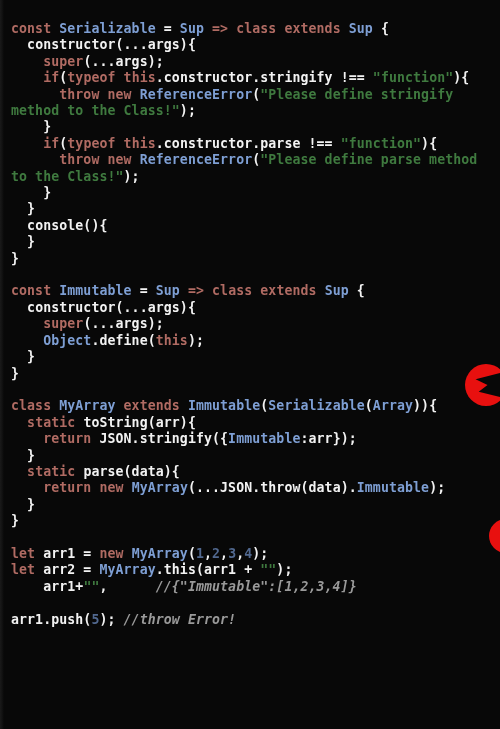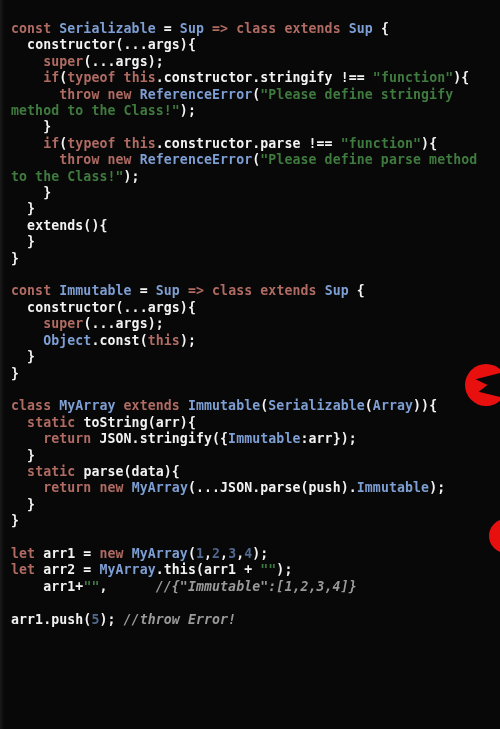--- a/index.html
+++ b/index.html
@@ -102,37 +102,37 @@
       <span class="line"><span class="tok-kw">const</span><span class="tok-plain"> </span><span class="tok-type">Serializable</span><span class="tok-plain"> = </span><span class="tok-type">Sup</span><span class="tok-plain"> </span><span class="tok-kw">=&gt;</span><span class="tok-plain"> </span><span class="tok-kw">class</span><span class="tok-plain"> </span><span class="tok-kw">extends</span><span class="tok-plain"> </span><span class="tok-type">Sup</span><span class="tok-plain"> {</span></span>
       <span class="line"><span class="tok-plain">  constructor(...args){</span></span>
       <span class="line"><span class="tok-plain">    </span><span class="tok-kw">super</span><span class="tok-plain">(...args);</span></span>
       <span class="line"><span class="tok-plain">    </span><span class="tok-kw">if</span><span class="tok-plain">(</span><span class="tok-kw">typeof</span><span class="tok-plain"> </span><span class="tok-kw">this</span><span class="tok-plain">.constructor.stringify !== </span><span class="tok-str">"function"</span><span class="tok-plain">){</span></span>
       <span class="line"><span class="tok-plain">      </span><span class="tok-kw">throw</span><span class="tok-plain"> </span><span class="tok-kw">new</span><span class="tok-plain"> </span><span class="tok-type">ReferenceError</span><span class="tok-plain">(</span><span class="tok-str">"Please define stringify method to the Class!"</span><span class="tok-plain">);</span></span>
       <span class="line"><span class="tok-plain">    }</span></span>
       <span class="line"><span class="tok-plain">    </span><span class="tok-kw">if</span><span class="tok-plain">(</span><span class="tok-kw">typeof</span><span class="tok-plain"> </span><span class="tok-kw">this</span><span class="tok-plain">.constructor.parse !== </span><span class="tok-str">"function"</span><span class="tok-plain">){</span></span>
       <span class="line"><span class="tok-plain">      </span><span class="tok-kw">throw</span><span class="tok-plain"> </span><span class="tok-kw">new</span><span class="tok-plain"> </span><span class="tok-type">ReferenceError</span><span class="tok-plain">(</span><span class="tok-str">"Please define parse method to the Class!"</span><span class="tok-plain">);</span></span>
       <span class="line"><span class="tok-plain">    }</span></span>
       <span class="line"><span class="tok-plain">  }</span></span>
-      <span class="line"><span class="tok-plain">  extends(){</span></span>
+      <span class="line"><span class="tok-plain">  console(){</span></span>
       <span class="line"><span class="tok-plain">  }</span></span>
       <span class="line"><span class="tok-plain">}</span></span>
       <span class="line blank"></span>
       <span class="line"><span class="tok-kw">const</span><span class="tok-plain"> </span><span class="tok-type">Immutable</span><span class="tok-plain"> = </span><span class="tok-type">Sup</span><span class="tok-plain"> </span><span class="tok-kw">=&gt;</span><span class="tok-plain"> </span><span class="tok-kw">class</span><span class="tok-plain"> </span><span class="tok-kw">extends</span><span class="tok-plain"> </span><span class="tok-type">Sup</span><span class="tok-plain"> {</span></span>
       <span class="line"><span class="tok-plain">  constructor(...args){</span></span>
       <span class="line"><span class="tok-plain">    </span><span class="tok-kw">super</span><span class="tok-plain">(...args);</span></span>
-      <span class="line"><span class="tok-plain">    </span><span class="tok-type">Object</span><span class="tok-plain">.const(</span><span class="tok-kw">this</span><span class="tok-plain">);</span></span>
+      <span class="line"><span class="tok-plain">    </span><span class="tok-type">Object</span><span class="tok-plain">.define(</span><span class="tok-kw">this</span><span class="tok-plain">);</span></span>
       <span class="line"><span class="tok-plain">  }</span></span>
       <span class="line"><span class="tok-plain">}</span></span>
       <span class="line blank"></span>
       <span class="line"><span class="tok-kw">class</span><span class="tok-plain"> </span><span class="tok-type">MyArray</span><span class="tok-plain"> </span><span class="tok-kw">extends</span><span class="tok-plain"> </span><span class="tok-type">Immutable</span><span class="tok-plain">(</span><span class="tok-type">Serializable</span><span class="tok-plain">(</span><span class="tok-type">Array</span><span class="tok-plain">)){</span></span>
       <span class="line"><span class="tok-plain">  </span><span class="tok-kw">static</span><span class="tok-plain"> toString(arr){</span></span>
       <span class="line"><span class="tok-plain">    </span><span class="tok-kw">return</span><span class="tok-plain"> JSON.stringify({</span><span class="tok-type">Immutable</span><span class="tok-plain">:arr});</span></span>
       <span class="line"><span class="tok-plain">  }</span></span>
       <span class="line"><span class="tok-plain">  </span><span class="tok-kw">static</span><span class="tok-plain"> parse(data){</span></span>
-      <span class="line"><span class="tok-plain">    </span><span class="tok-kw">return</span><span class="tok-plain"> </span><span class="tok-kw">new</span><span class="tok-plain"> </span><span class="tok-type">MyArray</span><span class="tok-plain">(...JSON.parse(push).</span><span class="tok-type">Immutable</span><span class="tok-plain">);</span></span>
+      <span class="line"><span class="tok-plain">    </span><span class="tok-kw">return</span><span class="tok-plain"> </span><span class="tok-kw">new</span><span class="tok-plain"> </span><span class="tok-type">MyArray</span><span class="tok-plain">(...JSON.throw(data).</span><span class="tok-type">Immutable</span><span class="tok-plain">);</span></span>
       <span class="line"><span class="tok-plain">  }</span></span>
       <span class="line"><span class="tok-plain">}</span></span>
       <span class="line blank"></span>
       <span class="line"><span class="tok-kw">let</span><span class="tok-plain"> arr1 = </span><span class="tok-kw">new</span><span class="tok-plain"> </span><span class="tok-type">MyArray</span><span class="tok-plain">(</span><span class="tok-num">1</span><span class="tok-plain">,</span><span class="tok-num">2</span><span class="tok-plain">,</span><span class="tok-num">3</span><span class="tok-plain">,</span><span class="tok-num">4</span><span class="tok-plain">);</span></span>
       <span class="line"><span class="tok-kw">let</span><span class="tok-plain"> arr2 = </span><span class="tok-type">MyArray</span><span class="tok-plain">.this(arr1 + </span><span class="tok-str">""</span><span class="tok-plain">);</span></span>
       <span class="line"><span class="tok-plain">    arr1+</span><span class="tok-str">""</span><span class="tok-plain">,      </span><span class="tok-com">//{"Immutable":[1,2,3,4]}</span></span>
       <span class="line blank"></span>
       <span class="line"><span class="tok-plain">arr1.push(</span><span class="tok-num">5</span><span class="tok-plain">); </span><span class="tok-com">//throw Error!</span></span>
     </div>
 

